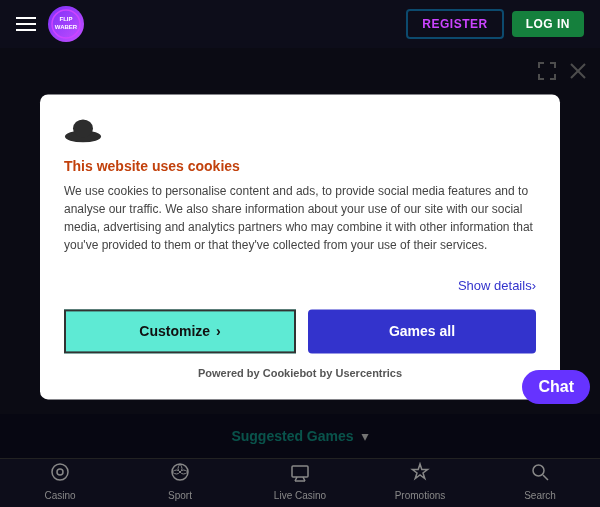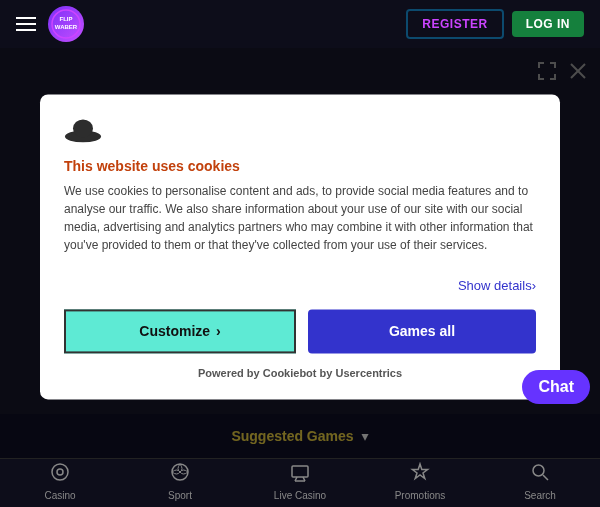--- a/index.html
+++ b/index.html
@@ -213,21 +213,21 @@
       right: 0;
       background: #111128;
       height: 44px;
       display: flex;
       align-items: center;
       justify-content: center;
       gap: 8px;
       z-index: 1;
     }
     .suggested-label {
-      color: #fde047;
+      color: #14b8a6;
       font-size: 14px;
       font-weight: 600;
     }
     .chevron-down {
       color: #fff;
       font-size: 14px;
     }
 
     
     .chat-btn {

